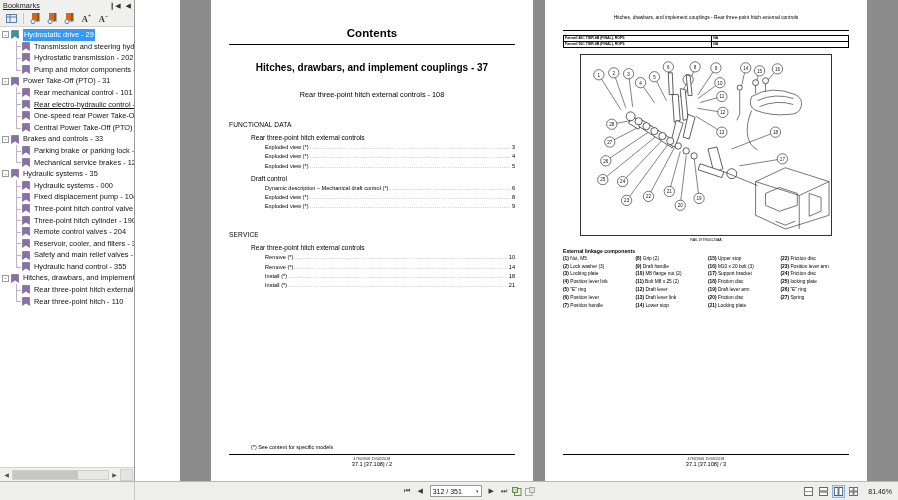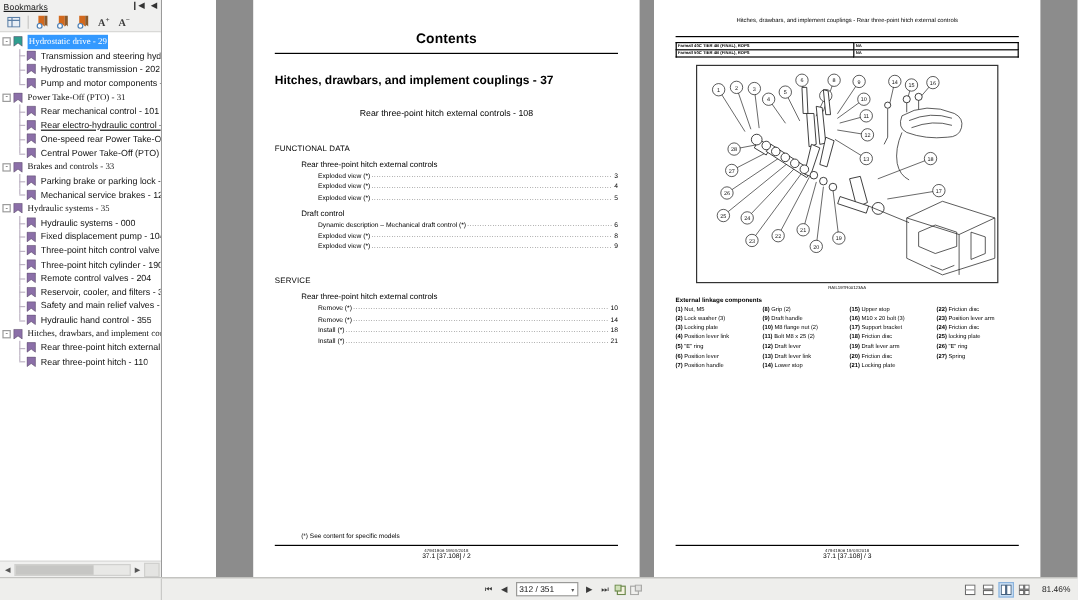--- a/index.html
+++ b/index.html
@@ -40,21 +40,21 @@
   .bmk-glyph svg { display: block; }
   .az { font-size: 8.5px; font-weight: 700; color: #3a3a3a; font-family: "Liberation Serif", serif; }
   .az sup { font-size: 6px; }
 
   .bm-tree {
     flex: 1 1 auto; overflow: hidden; position: relative;
     background: #ffffff; padding: 2px 0 0 0;
     font-size: 7.4px; color: #111;
   }
   .bm-row { display: flex; align-items: center; height: 11.6px; white-space: nowrap; position: relative; }
-  .bm-row.level1 { padding-left: 2px; font-family: Liberation Serif, serif; }
+  .bm-row.level1 { padding-left: 2px; }
   .bm-row.level2 { padding-left: 13px; }
   .exp-box {
     width: 7px; height: 7px; border: 1px solid #9b9b9b; background: #fff;
     display: inline-flex; align-items: center; justify-content: center;
     font-size: 6px; line-height: 1; color: #333; margin-right: 2px; flex: 0 0 auto;
   }
   .tree-line {
     width: 9px; height: 11.6px; flex: 0 0 auto; position: relative;
   }
   .tree-line:before {
@@ -95,21 +95,21 @@
     font-family: "Liberation Sans", sans-serif; color: #000;
   }
   .page-inner { position: absolute; inset: 0; padding: 10px 18px 6px 18px; }
 
   
   .contents-title {
     text-align: center; font-size: 11.5px; font-weight: 700; margin-top: 17px; letter-spacing: .1px;
   }
   .rule-thick { border-bottom: 1.6px solid #000; margin: 5px 0 0 0; }
   .contents-h1 {
-    text-align: left; font-size: 10px; font-weight: 700; margin-top: 17px;
+    text-align: center; font-size: 10px; font-weight: 700; margin-top: 17px;
   }
   .contents-h2 {
     text-align: center; font-size: 7.3px; font-weight: 400; margin-top: 17px;
   }
   .sec-label { font-size: 6.6px; margin-top: 22px; letter-spacing: .15px; }
   .grp-label { font-size: 6.6px; margin: 6px 0 1px 22px; }
   .toc-line {
     display: flex; align-items: baseline; font-size: 5.6px; margin-left: 36px; margin-top: 3.2px;
   }
   .toc-line .t { white-space: nowrap; }

